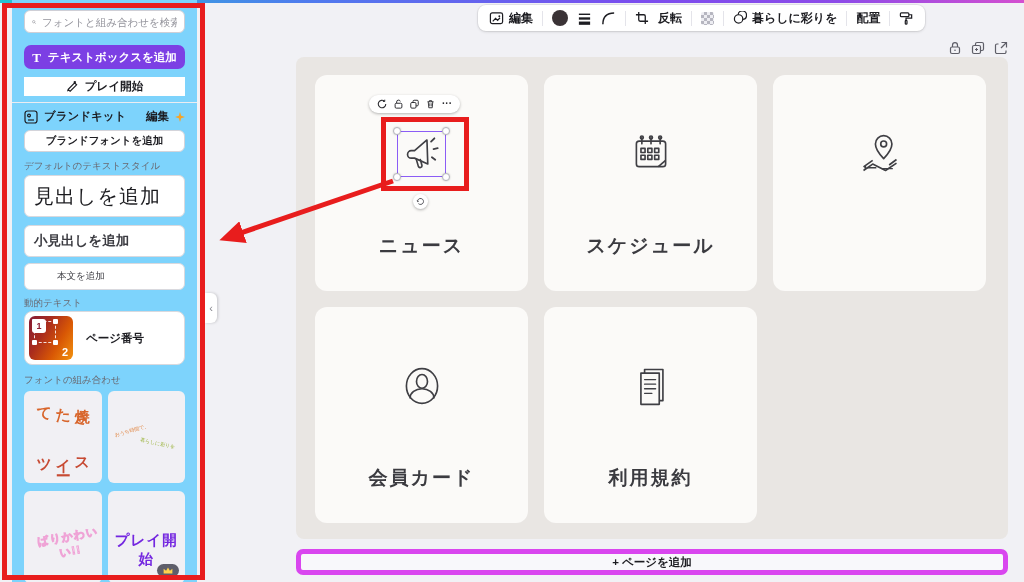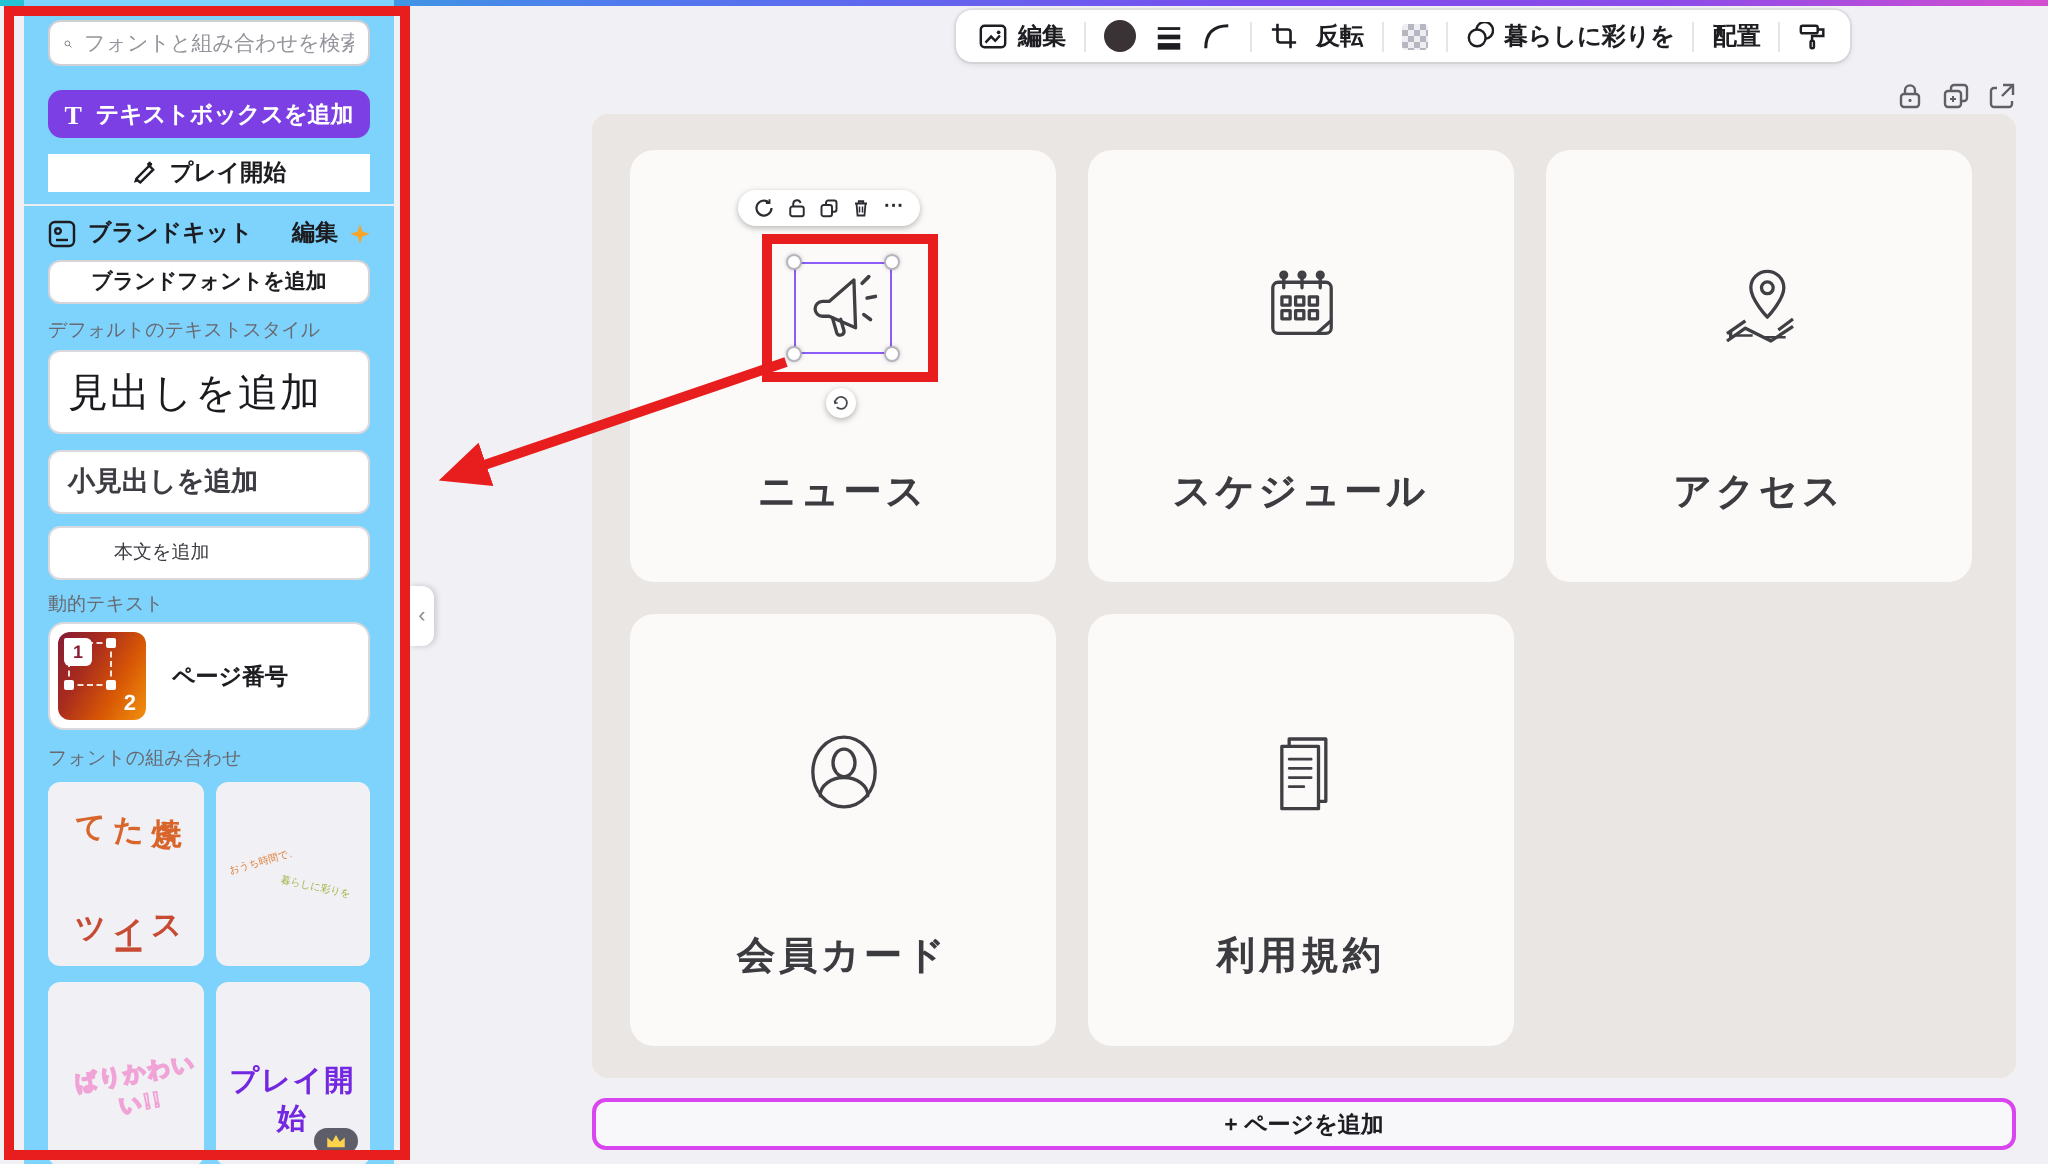--- a/index.html
+++ b/index.html
@@ -87,21 +87,21 @@
   .mini-toolbar .mi { display:flex; align-items:center; cursor:pointer; color:#2b2b30; }
   .mini-toolbar .dots { font-size:10px; font-weight:700; color:#2b2b30; line-height:1; cursor:pointer; }
   .sel-box { position:absolute; left:82px; top:56px; width:49px; height:46px; border:1.5px solid #8b5cf6; z-index:2;
     display:flex; align-items:center; justify-content:center; }
   .handle { position:absolute; width:8px; height:8px; border-radius:50%; background:#fff; border:1px solid #b5b5bd; box-shadow:0 0 2px rgba(0,0,0,.2); }
   .handle.h1{left:-5px;top:-5px;} .handle.h2{right:-5px;top:-5px;} .handle.h3{left:-5px;bottom:-5px;} .handle.h4{right:-5px;bottom:-5px;}
   .rotate-handle { position:absolute; left:98px; top:119px; width:15px; height:15px; border-radius:50%; background:#fff;
     box-shadow:0 1px 3px rgba(0,0,0,.3); display:flex; align-items:center; justify-content:center; z-index:2; cursor:pointer; }
 
   
-  .add-page { position:absolute; left:296px; top:549px; width:712px; height:26px; background:#f8f8fb; border:2px solid #d946ef;
+  .add-page { position:absolute; left:296px; top:549px; width:712px; height:26px; background:#f8f8fb; border:5px solid #d946ef;
     border-radius:7px; font-size:11.5px; font-weight:600; color:#1c1c21; cursor:pointer; font-family:inherit; z-index:1; }
 
   
   .red-rect-sidebar { position:absolute; left:2px; top:3px; width:203px; height:577px; border:5px solid #e81d1d; z-index:50; pointer-events:none; }
   .red-rect-element { position:absolute; left:381px; top:117px; width:88px; height:74px; border:5px solid #e81d1d; z-index:50; pointer-events:none; }
   .arrow-overlay { position:absolute; left:0; top:0; width:1024px; height:582px; z-index:60; pointer-events:none; }
 
   svg { display:block; }
 </style>
 </head>
@@ -348,21 +348,20 @@
 
     <div class="card">
       <div class="icon-holder">
         <svg width="44" height="44" viewBox="0 0 48 48" fill="none" stroke="#3f3f44" stroke-width="1.8" stroke-linejoin="round">
           <path d="M6 42 L16 35 L30 42 L42 34 M6 38 L16 31 M34 36 L42 30 M8 41 l0 -4"></path>
           <path d="M10 39 h10 M26 40 h12" stroke-width="1.4"></path>
           <path d="M28 4 a9 9 0 0 1 9 9 c0 6.5 -9 16 -9 16 s-9 -9.5 -9 -16 a9 9 0 0 1 9 -9z"></path>
           <circle cx="28" cy="13" r="3.2"></circle>
         </svg>
       </div>
-      <div class="card-label">アクセス</div>
     </div>
 
     <div class="card">
       <div class="icon-holder">
         <svg width="44" height="44" viewBox="0 0 48 48" fill="none" stroke="#3f3f44" stroke-width="1.8">
           <ellipse cx="24" cy="24" rx="17" ry="19"></ellipse>
           <ellipse cx="24" cy="19" rx="6" ry="7.5"></ellipse>
           <path d="M11 37 a13 10 0 0 1 26 0" stroke-linecap="round"></path>
         </svg>
       </div>

